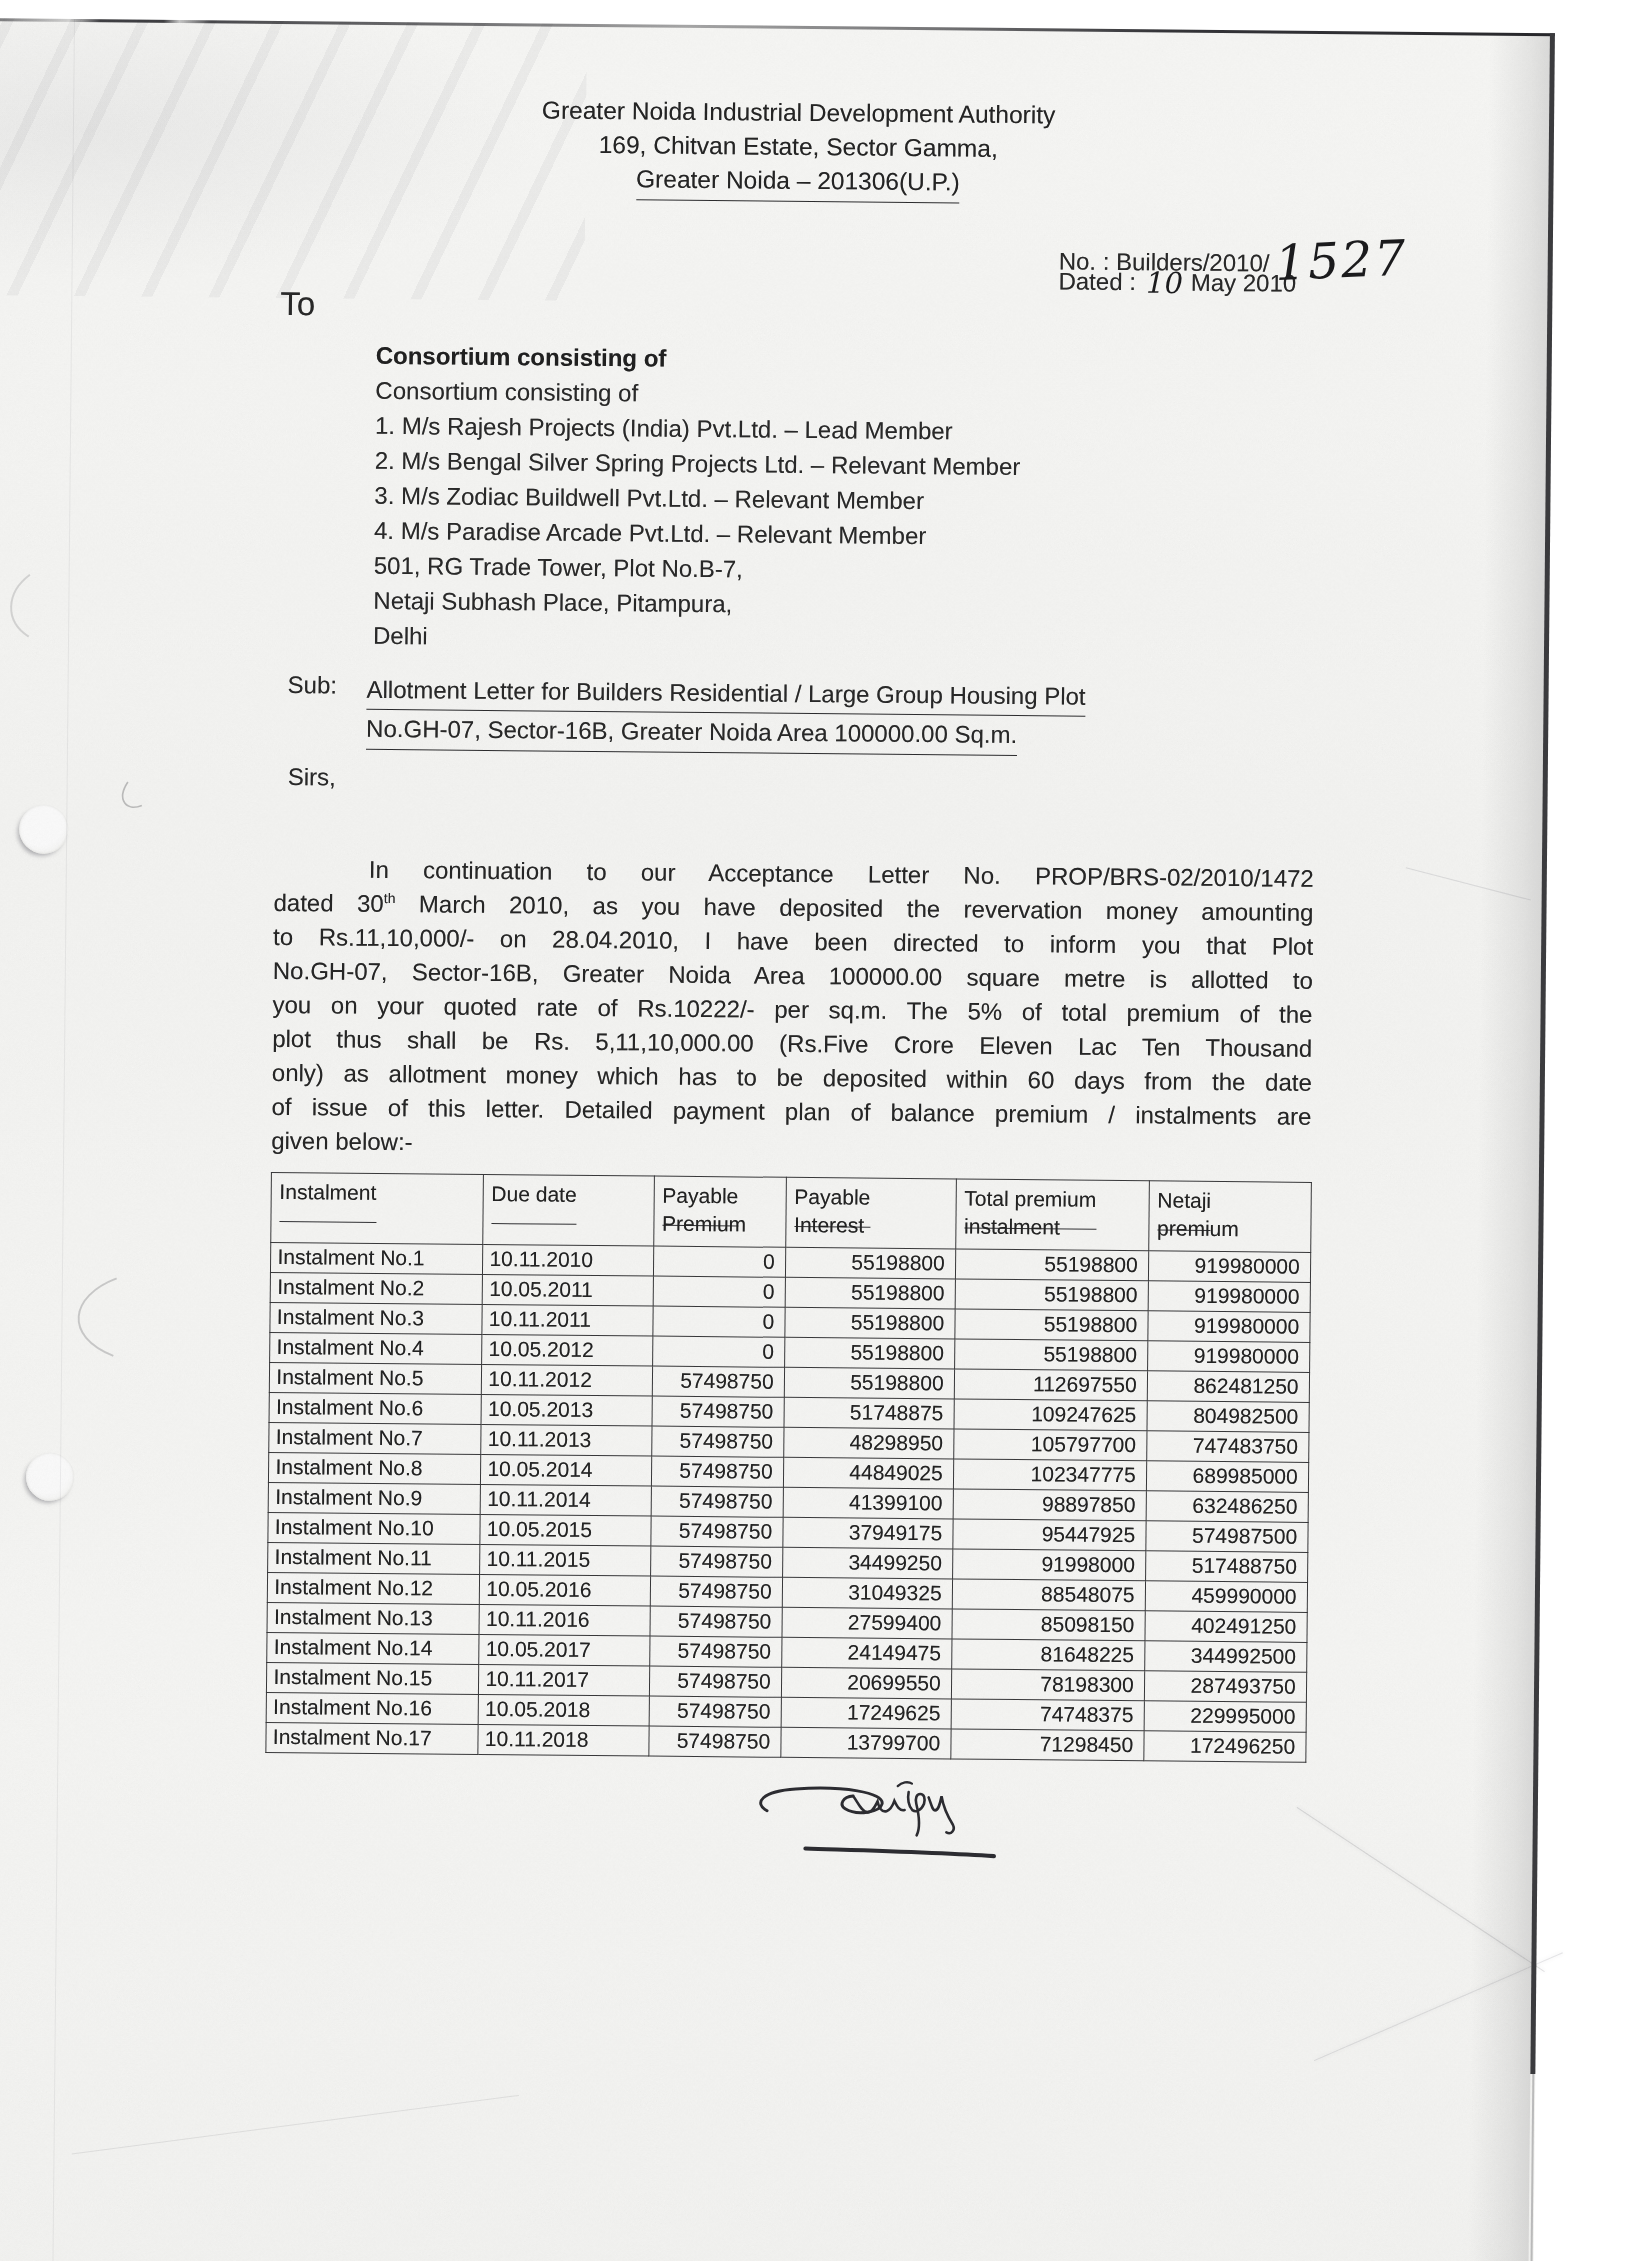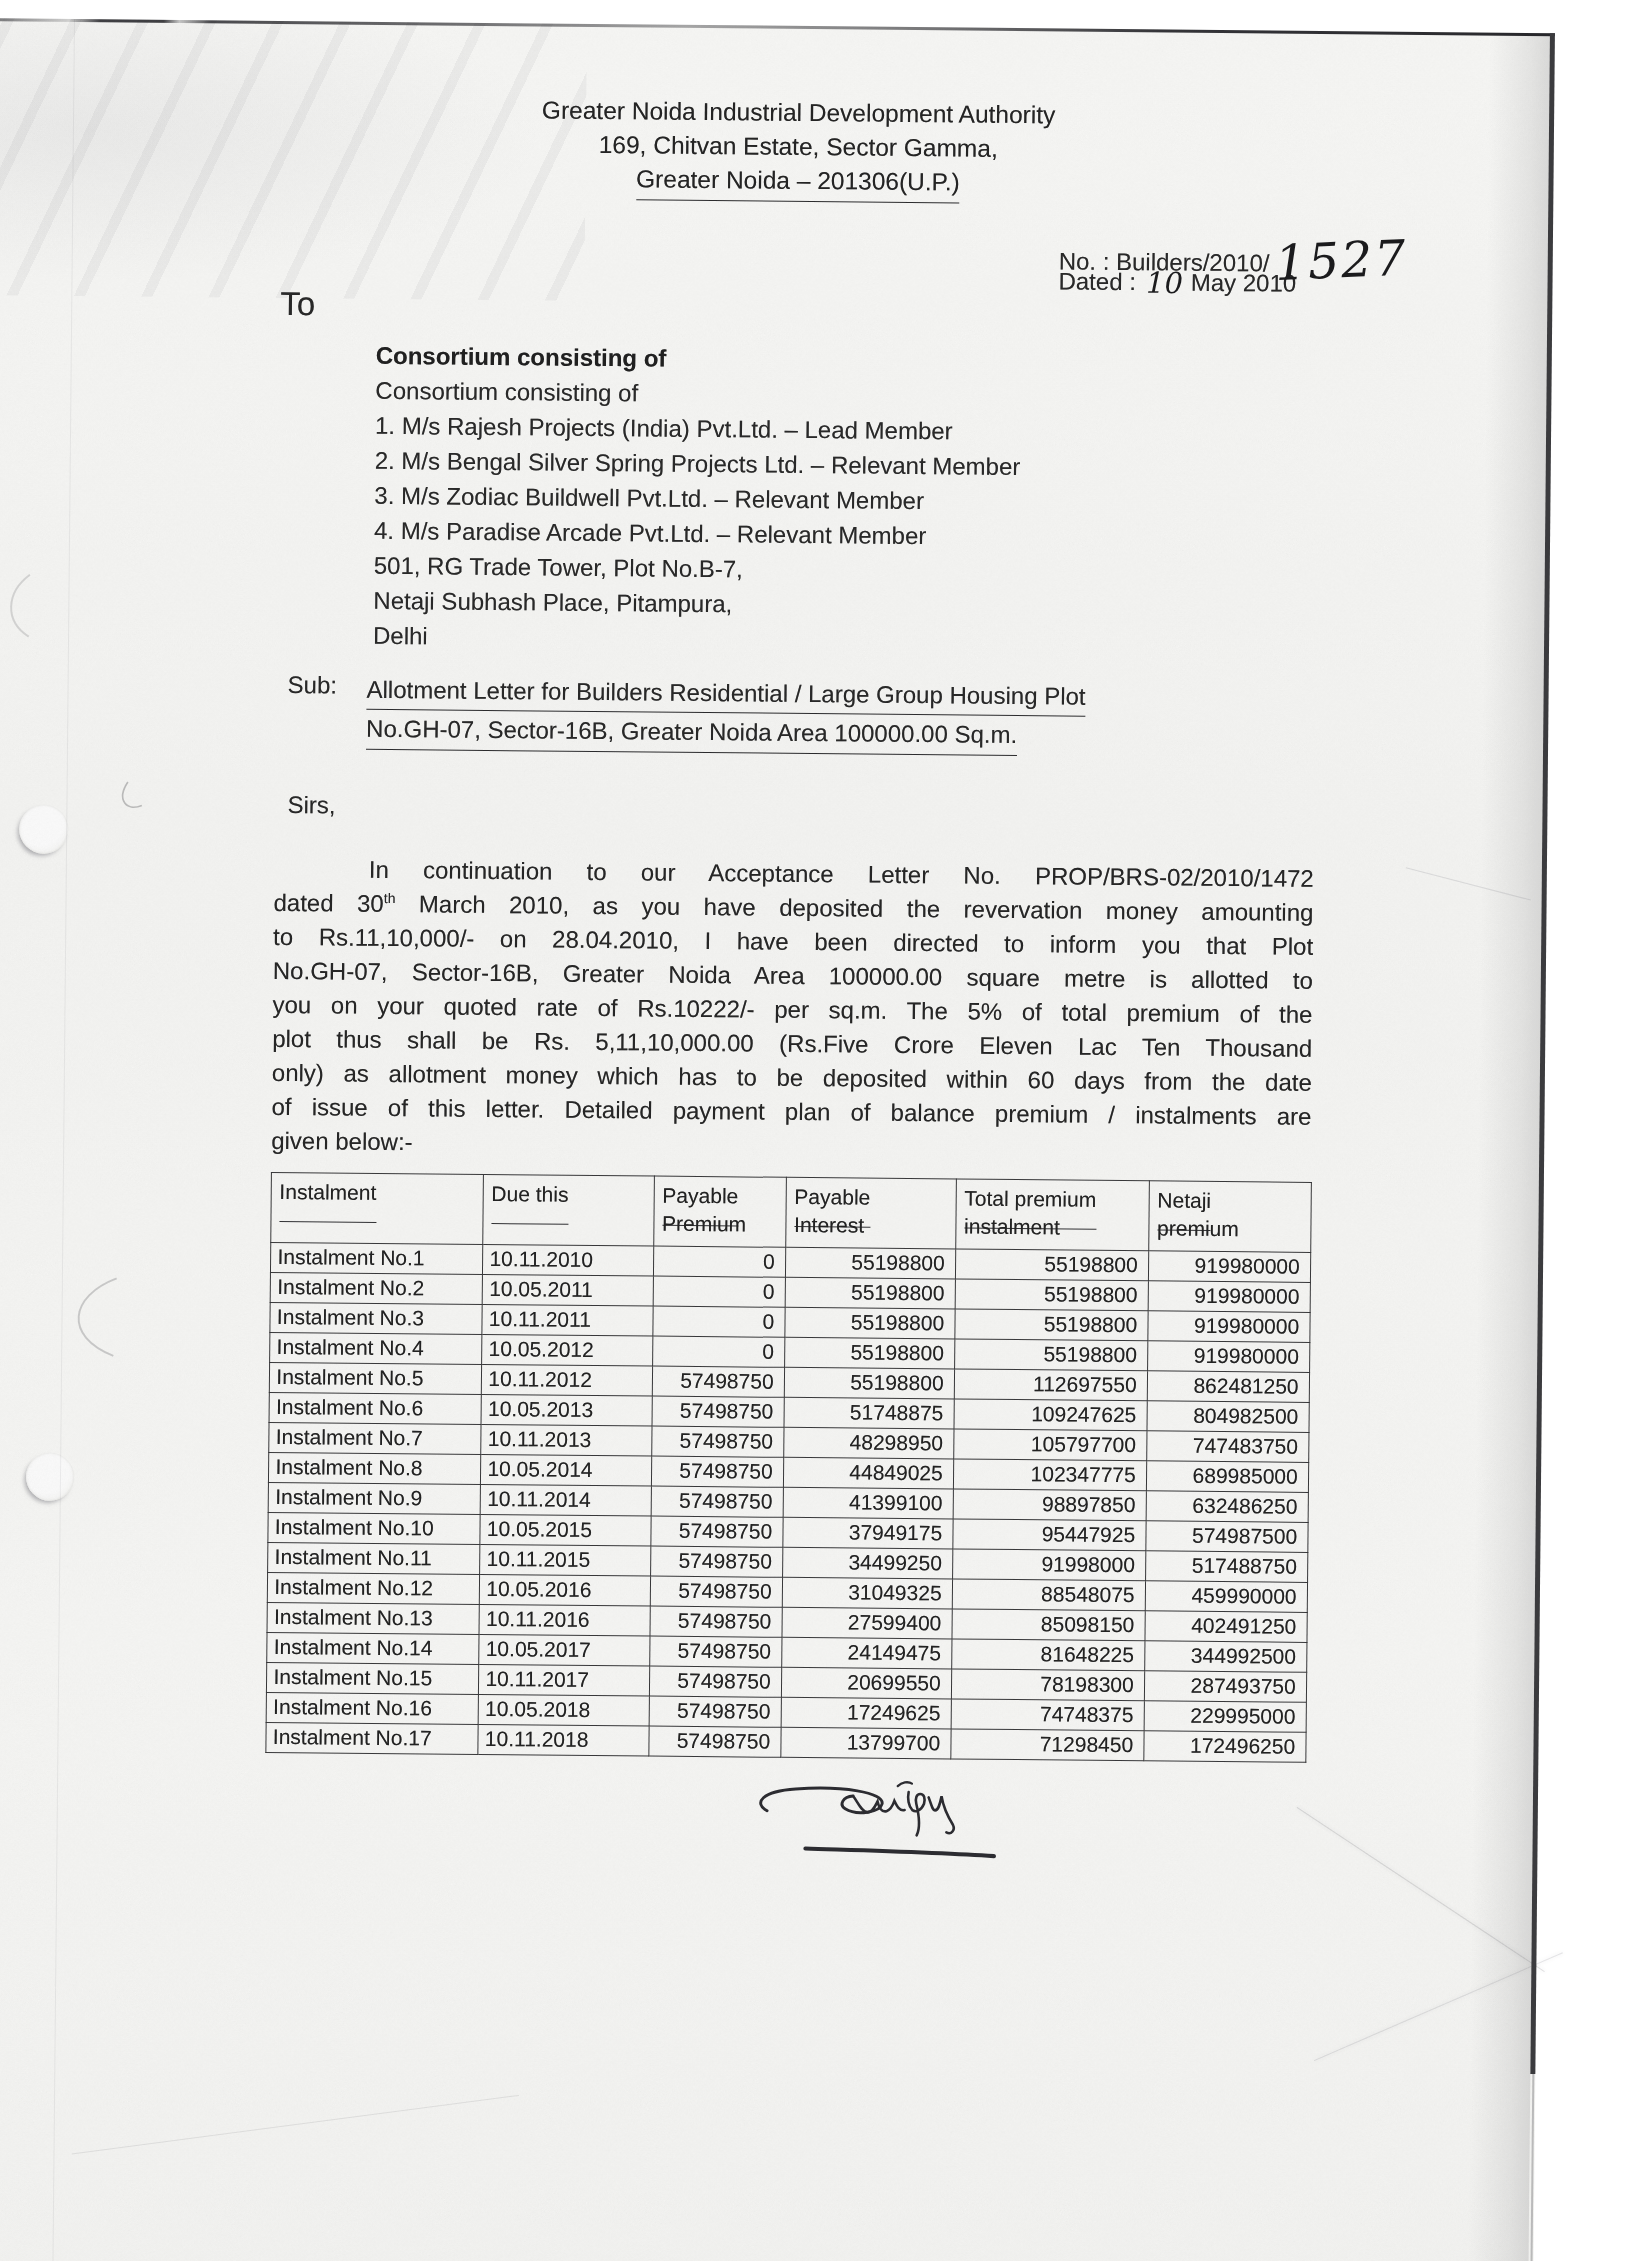--- a/index.html
+++ b/index.html
@@ -50,21 +50,21 @@
   .hw{font-family:"DejaVu Serif",serif;font-style:italic;color:#1c1c1e;text-shadow:none;}
   .hw-no{display:inline-block;font-size:49px;line-height:.8;margin-left:5.2px;letter-spacing:1.9px;
          transform:rotate(-3deg) translateY(5.2px);}
   .hw-date{display:inline-block;font-size:29px;line-height:.8;margin:0 7.7px 0 10.3px;transform:translateY(2.6px);}
   .to{left:283px;top:282px;font-size:33px;}
   .recipient{left:379px;top:334px;font-size:24px;line-height:35px;color:#2b2b2b;}
   .recipient .heading{font-weight:bold;color:#222;}
   .subject-label{left:294px;top:668px;font-size:24px;}
   .subject{left:373px;top:667px;font-size:24px;line-height:37px;}
   .subject .subj-line{display:table;border-bottom:1.9px solid #2d2d2f;padding-bottom:1.3px;}
-  .salutation{left:295px;top:788px;font-size:24px;}
+  .salutation{left:295px;top:760px;font-size:24px;}
   .para{left:282px;top:849px;width:1040px;font-size:24px;line-height:34px;color:#282828;}
   .para-line{text-align:justify;text-align-last:justify;}
   .para-line.indent{text-indent:95px;}
   .para-line.last{text-align-last:left;}
   .para sup{font-size:.58em;vertical-align:super;line-height:0;}
   .table-wrap{left:282px;top:1169px;width:1040px;}
   table{width:100%;border-collapse:collapse;font-size:21px;color:#242424;table-layout:fixed;}
   th,td{border:1.3px solid #3a3a3c;overflow:hidden;white-space:nowrap;}
   th{padding:5.2px 6.4px 7.7px 7.7px;text-align:left;vertical-align:top;font-weight:normal;line-height:28px;}
   thead tr{height:64px;}
@@ -161,21 +161,21 @@
             <col style="width:212px">
               <col style="width:171px">
               <col style="width:132px">
             <col style="width:170px">
               <col style="width:193px">
               <col style="width:162px">
           </colgroup>
           <thead>
               <tr>
                 <th><span class="hu">Instalment</span></th>
-                <th><span class="hu">Due this</span></th>
+                <th><span class="hu">Due date</span></th>
                 <th><span class="hu">Payable</span><br><span class="hu">Premium</span></th>
                 <th><span class="hu">Payable</span><br><span class="hu">Interest</span></th>
                 <th><span class="hu">Total premium</span><br><span class="hu">instalment</span></th>
                 <th><span class="hu">Netaji</span><br><span class="hu">premium</span></th>
               </tr>
             </thead>
           <tbody>
               <tr>
                 <td class="name">Instalment No.1</td>
                 <td class="date">10.11.2010</td>

